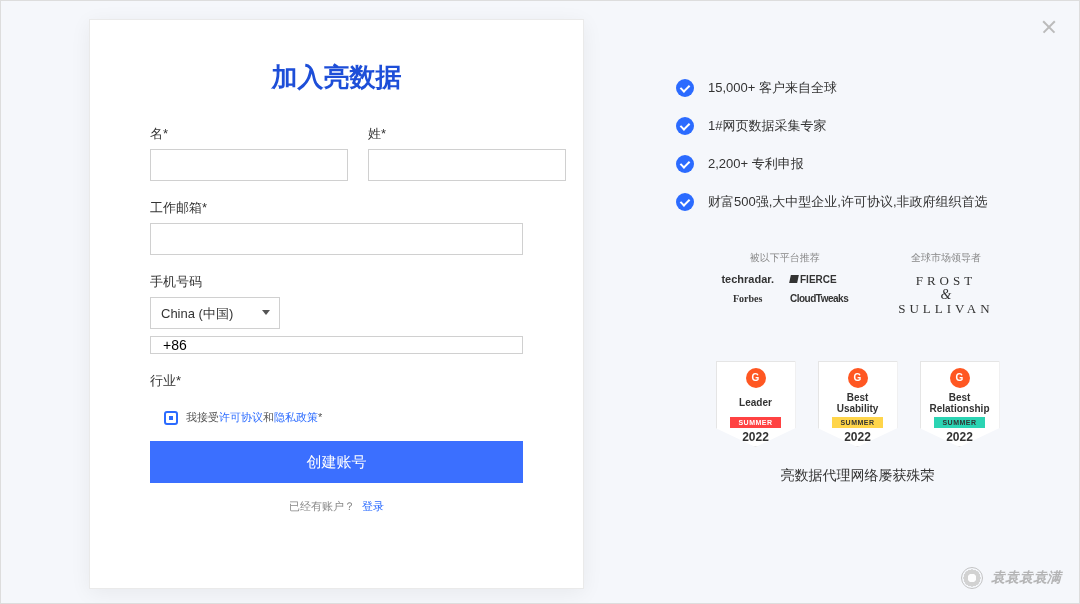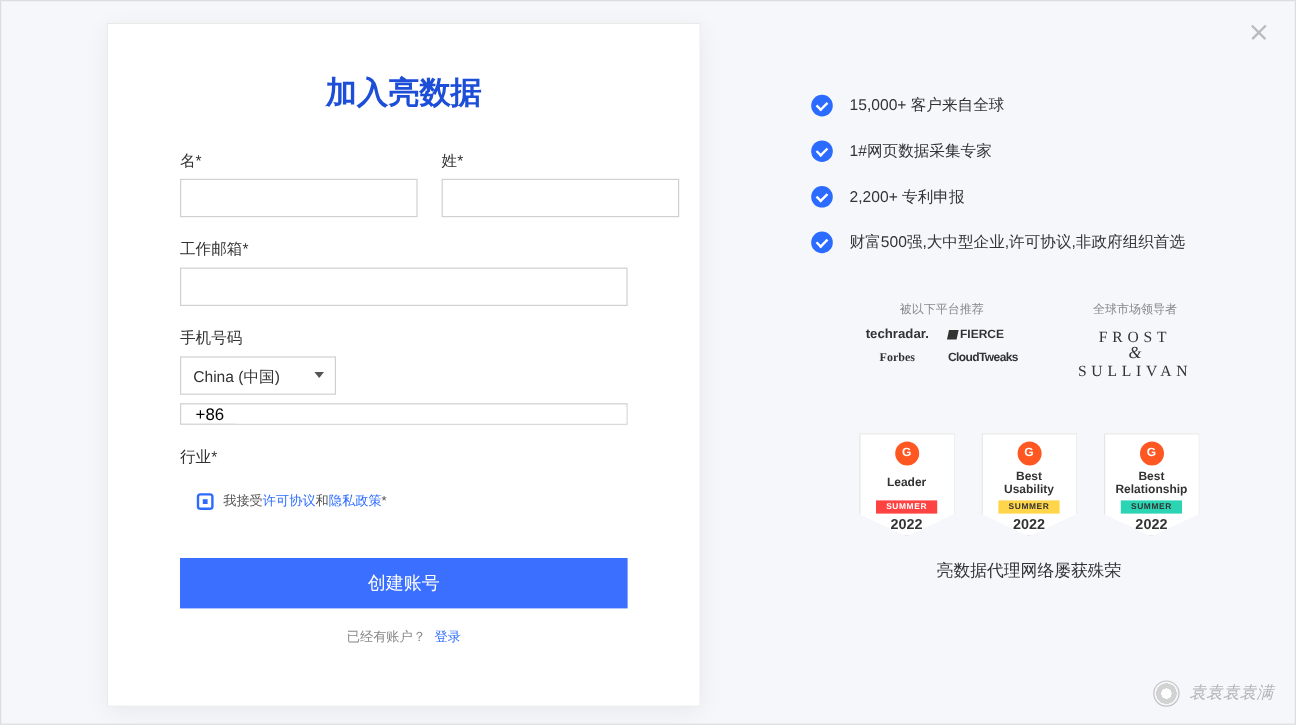--- a/index.html
+++ b/index.html
@@ -157,21 +157,20 @@
   .consent-row a { color: #2b6bff; text-decoration: none; }
   .submit-btn {
     width: 100%;
     height: 42px;
     background: #3b6fff;
     color: #fff;
     border: none;
     font-size: 15px;
     cursor: pointer;
     margin-bottom: 16px;
-    margin-top: 24px;
   }
   .login-row {
     text-align: center;
     font-size: 11px;
     color: #888;
   }
   .login-row a { color: #2b6bff; text-decoration: none; margin-left: 4px; }
 
   
   .right-panel {
@@ -333,21 +332,21 @@
     width: 22px; height: 22px;
     border-radius: 50%;
     background: radial-gradient(circle,#fff 30%, #ccc 31%, #ccc 60%, transparent 61%);
     border:1px solid #bbb;
     position:relative;
   }
   .watermark .wm-text {
     font-size: 14px;
     color: #a9a9a9;
     font-style: italic;
-    font-weight:400;
+    font-weight:700;
   }
 </style>
 </head>
 <body>
 
 <div class="close-btn"></div>
 
 <div class="container">
 
   <div class="left-panel">

